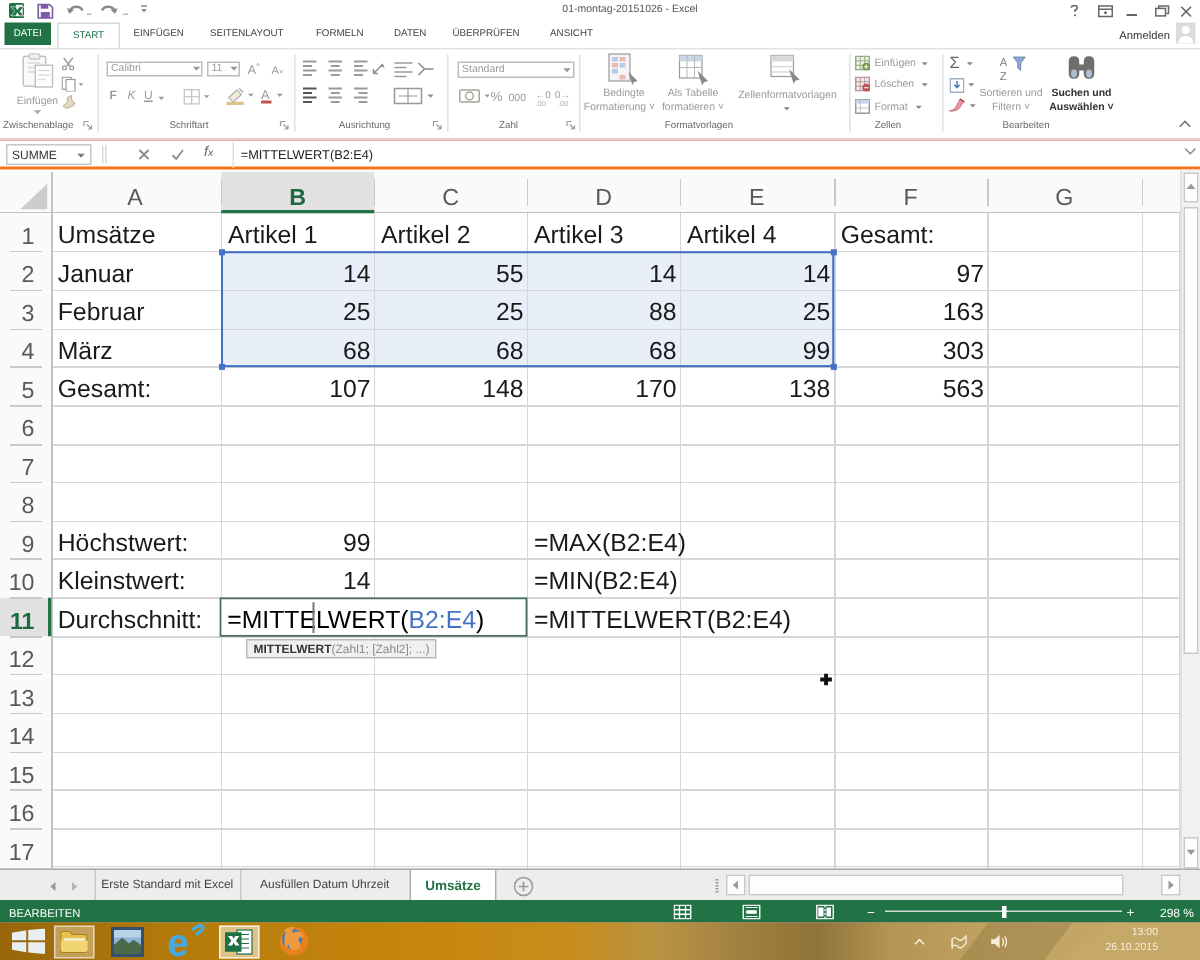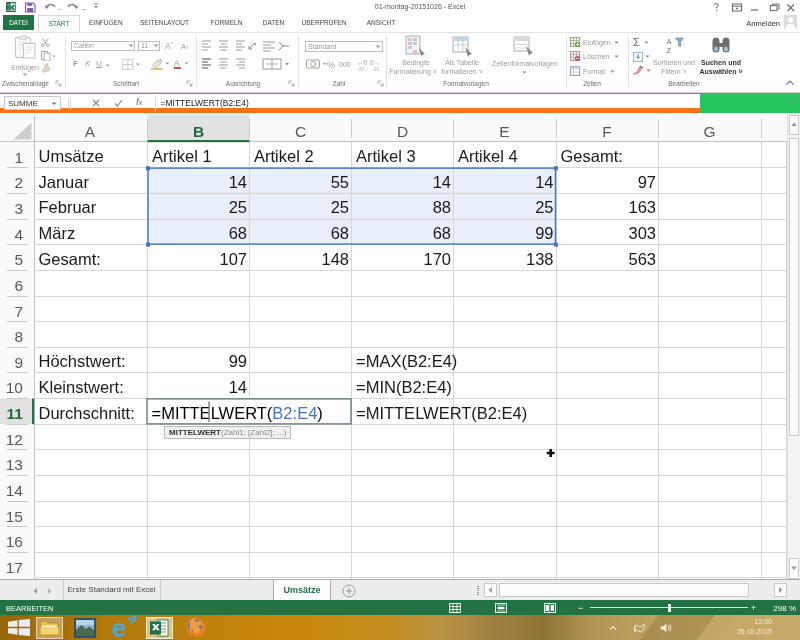--- a/index.html
+++ b/index.html
@@ -1,16 +1,16 @@
 <!DOCTYPE html>
 <html><head><meta charset="utf-8">
 <style>
 *{margin:0;padding:0;box-sizing:border-box}
 html,body{width:800px;height:640px;overflow:hidden}
-#w{position:relative;width:800px;height:640px;background:#22c55e;font-family:"Liberation Sans",sans-serif;color:#444}
+#w{position:relative;width:800px;height:640px;background:#fca5a5;font-family:"Liberation Sans",sans-serif;color:#444}
 .a{position:absolute}
 svg{display:block}
 </style></head>
 <body>
 <div id="w">
 
 <div class="a" style="left:0;top:0;width:800px;height:14px;background:#fff"></div>
 <div class="a" id="qat">
 <svg class="a" style="left:6px;top:2px" width="100" height="11" viewBox="0 0 100 11">
 
@@ -325,21 +325,21 @@
         </g>
 <g fill="#aebed2">
           <ellipse cx="5" cy="13" rx="2" ry="2.6"></ellipse>
           <ellipse cx="15" cy="13" rx="2" ry="2.6"></ellipse>
         </g>
 </svg>
 <div class="a" style="left:692px;top:26px;width:58px;text-align:center;font-size:7px;color:#333;font-weight:bold">Suchen und</div>
 <div class="a" style="left:692px;top:35px;width:58px;text-align:center;font-size:7px;color:#333;font-weight:bold">Auswählen ˅</div>
 </div>
 
-<div class="a" id="fbar" style="left:0;top:93.5px;width:700px;height:19px;background:#fff;border-bottom:5px solid #f97316">
+<div class="a" id="fbar" style="left:0;top:93.5px;width:800px;height:19px;background:#fff;border-bottom:2px solid #f97316">
 <div class="a" style="left:3.5px;top:2px;width:57.5px;height:14px;border:1px solid #c6c6c6;background:#fff"></div>
 <div class="a" style="left:8px;top:5px;font-size:8px;color:#333">SUMME</div>
 <svg class="a" style="left:51px;top:8px" width="6" height="4">
         <path d="M0.5 0.5 l2.5 2.6 2.5-2.6 Z" fill="#777"></path>
       </svg>
 <div class="a" style="left:68px;top:3px;width:1px;height:12px;background:#d9d9d9"></div>
 <div class="a" style="left:70px;top:3px;width:1px;height:12px;background:#d9d9d9"></div>
 <svg class="a" style="left:92px;top:5px" width="8" height="8">
         <path d="M1 1 l6 6 M7 1 l-6 6" stroke="#8a8a8a" stroke-width="1.2"></path>
       </svg>
@@ -534,20 +534,21 @@
 </div>
 
 <div class="a" id="tabbar" style="left:0;top:578.5px;width:800px;height:21.5px;background:#ededed;border-top:1px solid #ababab">
 <svg class="a" style="left:32px;top:7px" width="28" height="8">
         <path d="M5 1 l-3.5 3 3.5 3 Z" fill="#9a9a9a"></path>
         <path d="M16 1 l3.5 3 -3.5 3 Z" fill="#b5b5b5"></path>
       </svg>
 <div class="a" style="left:63px;top:0;width:1px;height:21px;background:#c9c9c9"></div>
 <div class="a" style="left:63px;top:0;width:97px;height:21px;font-size:8px;color:#444;text-align:center;line-height:20px">Erste Standard mit Excel</div>
 <div class="a" style="left:160px;top:0;width:1px;height:21px;background:#c9c9c9"></div>
+<div class="a" style="left:160px;top:0;width:113px;height:21px;font-size:8px;color:#444;text-align:center;line-height:20px">Ausfüllen Datum Uhrzeit</div>
 <div class="a" style="left:273px;top:0;width:58px;height:21px;background:#fff;border-left:1px solid #ababab;border-right:1px solid #ababab;font-size:9px;color:#217346;font-weight:bold;text-align:center;line-height:20px">Umsätze</div>
 <svg class="a" style="left:342px;top:4px" width="14" height="14" viewBox="0 0 14 14">
         <circle cx="7" cy="7" r="6" fill="none" stroke="#9a9a9a" stroke-width="1"></circle>
         <path d="M7 3.8 v6.4 M3.8 7 h6.4" stroke="#9a9a9a" stroke-width="1.1"></path>
       </svg>
 <div class="a" style="left:477px;top:6px;width:2px;height:9px;border-left:1px dotted #999;border-right:1px dotted #999"></div>
 <div class="a" style="left:484px;top:3.5px;width:13px;height:14px;background:#fdfdfd;border:1px solid #c9c9c9"></div>
 <svg class="a" style="left:486px;top:6.5px" width="9" height="8">
         <path d="M6 1 l-3.5 3 3.5 3 Z" fill="#9a9a9a"></path>
       </svg>

